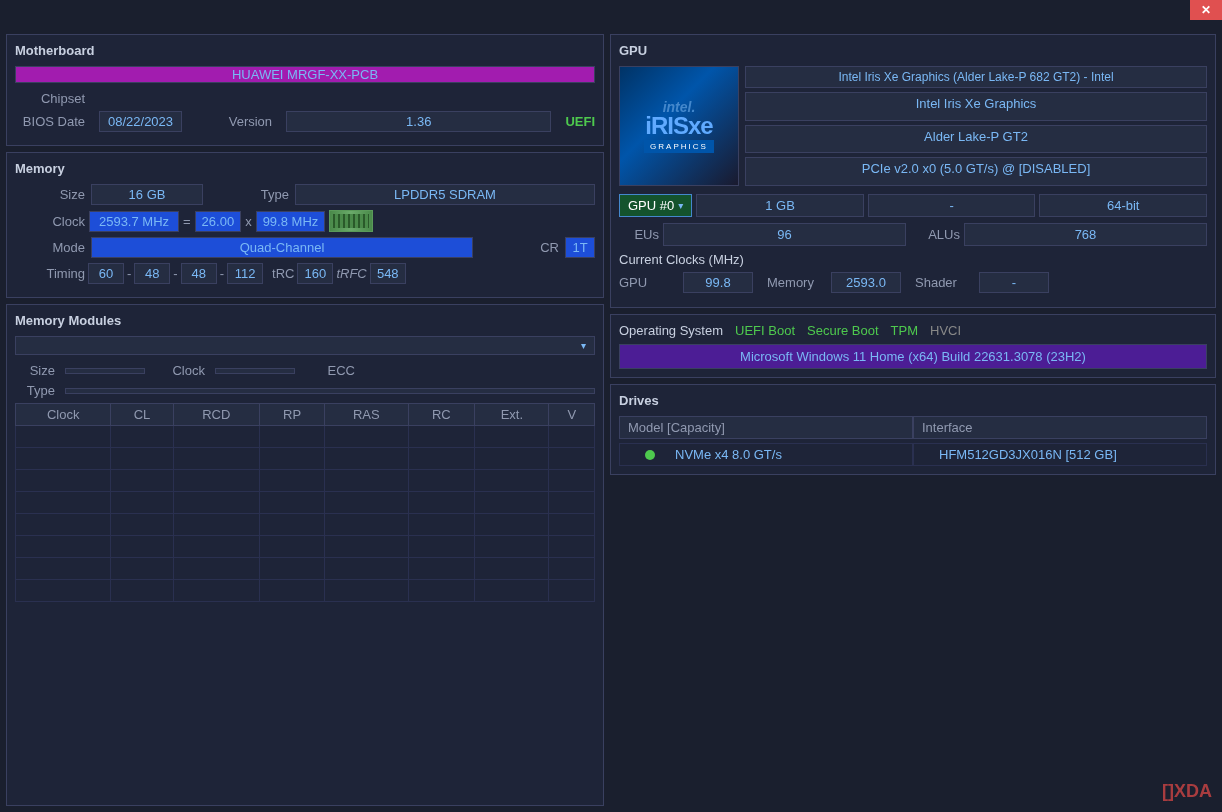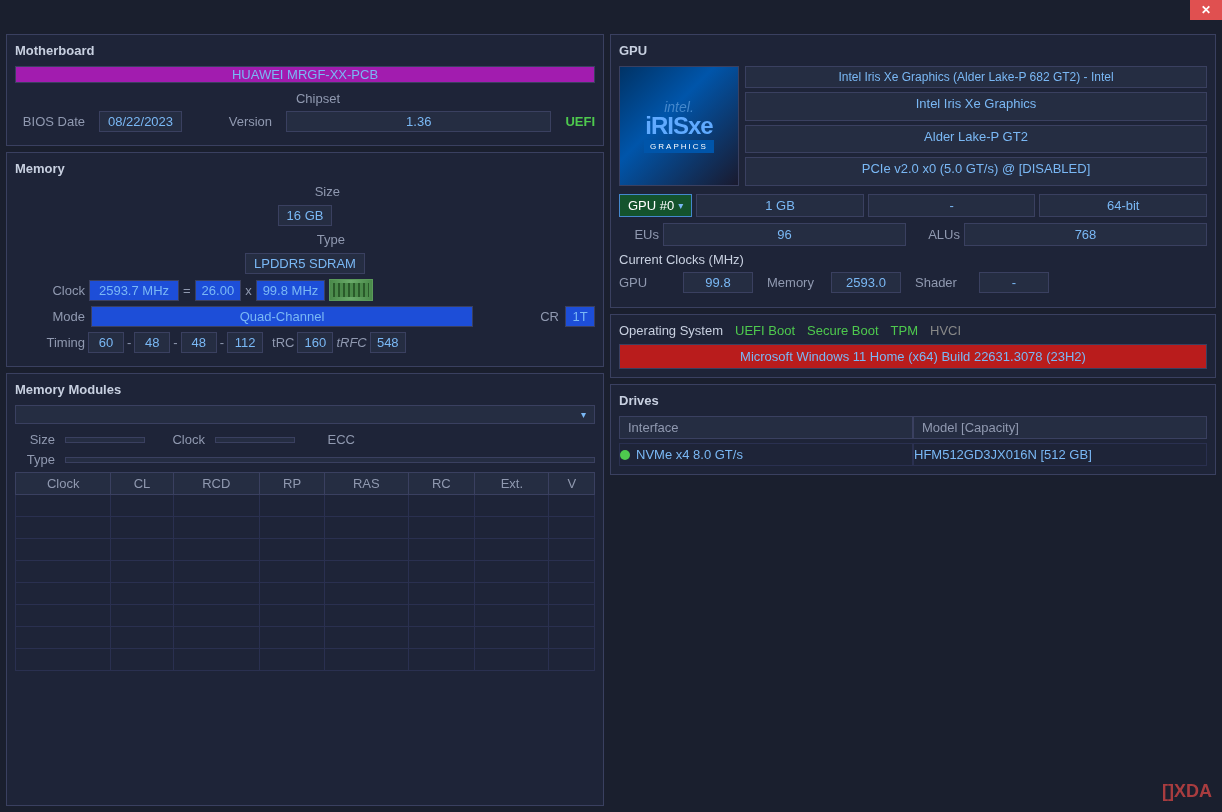--- a/index.html
+++ b/index.html
@@ -50,21 +50,20 @@
       color: #c8d0e0;
       font-size: 13px;
       font-weight: 600;
       margin-bottom: 8px;
     }
     .field-row {
       display: flex;
       align-items: center;
       gap: 6px;
       margin-bottom: 5px;
-      flex-direction: column;
     }
     .field-label {
       color: #9099b0;
       white-space: nowrap;
       min-width: 70px;
       text-align: right;
     }
     .field-value {
       background: #252d42;
       border: 1px solid #3a4060;
@@ -166,21 +165,21 @@
       display: flex; gap: 6px; margin-bottom: 8px;
     }
     .gpu-logo {
       width: 120px; height: 120px; flex-shrink: 0;
       background: linear-gradient(135deg, #003366 0%, #0055aa 40%, #1a1a2e 100%);
       border: 1px solid #3a4060;
       display: flex; flex-direction: column; align-items: center; justify-content: center;
       position: relative; overflow: hidden;
     }
     .intel-text {
-      color: #4488cc; font-size: 14px; font-style: italic; font-weight: normal;
+      color: #4488cc; font-size: 14px; font-style: italic; font-weight: bold;
       line-height: 1;
       text-align: center;
     }
     .iris-xe-text {
       color: #60aaff; font-size: 24px; font-weight: 900; line-height: 1;
       letter-spacing: -1px;
     }
     .graphics-text {
       color: white; font-size: 8px; letter-spacing: 2px;
       background: #0055aa; padding: 2px 6px; margin-top: 2px;
@@ -221,37 +220,37 @@
     .clocks-row { display: flex; align-items: center; gap: 4px; }
     .clk-label { color: #9099b0; min-width: 60px; }
     .clk-val {
       background: #252d42; border: 1px solid #3a4060;
       color: #7ab8f5; padding: 2px 8px; text-align: center; min-width: 70px;
     }
     .os-label-text { color: #c8d0e0; }
     .badge-green { color: #4ec94e; font-size: 13px; }
     .badge-gray { color: #888; font-size: 13px; }
     .os-value {
-      background: #b91c1c; border: 1px solid #3a4060;
+      background: #4c1d95; border: 1px solid #3a4060;
       color: #7ab8f5; padding: 4px 8px; text-align: center; width: 100%;
     }
     .drives-header {
       display: flex; gap: 0; margin-bottom: 4px;
     }
     .drives-col-header {
       background: #252d42; border: 1px solid #3a4060;
       color: #9099b0; padding: 3px 8px; flex: 1; font-weight: normal;
     }
     .drives-row-data {
       display: flex; gap: 0;
     }
     .drives-cell {
       background: #1e2438; border: 1px solid #2a3050;
-      color: #7ab8f5; padding: 3px 0; flex: 1;
-      display: flex; align-items: center; gap: 6px;
+      color: #7ab8f5; padding: 3px 25px; flex: 1;
+      display: flex; align-items: center; gap: 20px;
     }
     .nvme-dot {
       width: 10px; height: 10px; border-radius: 50%;
       background: #4ec94e; flex-shrink: 0;
     }
     .xda-watermark {
       position: absolute; bottom: 10px; right: 10px;
       color: #cc4444; font-size: 18px; font-weight: bold; opacity: 0.8;
     }
     .chevron {
@@ -494,22 +493,22 @@
         <span class="badge-green">Secure Boot</span>
         <span class="badge-green">TPM</span>
         <span class="badge-gray">HVCI</span>
       </div>
       <div class="os-value">Microsoft Windows 11 Home (x64) Build 22631.3078 (23H2)</div>
     </div>
 
     <div class="section">
       <div class="section-title">Drives</div>
       <div class="drives-header">
+        <div class="drives-col-header">Model [Capacity]</div>
         <div class="drives-col-header">Interface</div>
-        <div class="drives-col-header">Model [Capacity]</div>
       </div>
       <div class="drives-row-data">
         <div class="drives-cell">
           <span class="nvme-dot"></span>
           <span>NVMe x4 8.0 GT/s</span>
         </div>
         <div class="drives-cell">
           <span>HFM512GD3JX016N [512 GB]</span>
         </div>
       </div>

